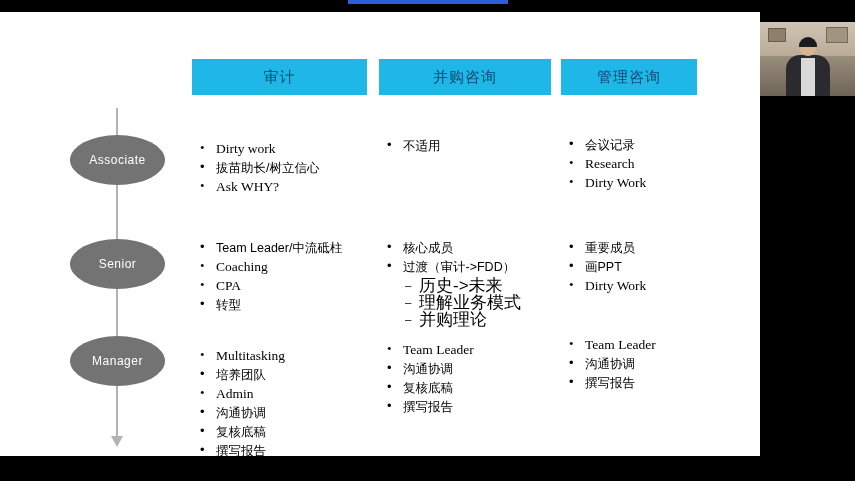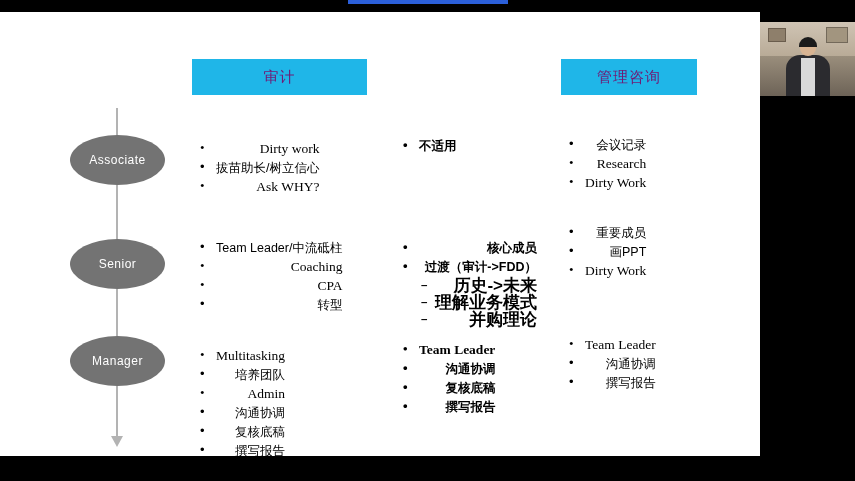--- a/index.html
+++ b/index.html
@@ -69,21 +69,21 @@
     position:absolute; left:41px; top:36px; width:14px; height:38px;
     background:#d9d9d9;
   }
 
   
   .hdr {
     position: absolute;
     height: 36px;
     background: #1FB6E8;
     display: flex; align-items: center; justify-content: center;
-    color: #701a75;
+    color: #0c4a6e;
     font-size: 15px;
     letter-spacing: 1px;
   }
   #hdr0 { left: 192px; top: 47px; width: 175px; }
   #hdr1 { left: 379px; top: 47px; width: 172px; }
   #hdr2 { left: 561px; top: 47px; width: 136px; }
 
   
   #axis {
     position: absolute;
@@ -110,21 +110,21 @@
     display: flex; align-items: center; justify-content: center;
     color: #ffffff;
     font-size: 12px;
     letter-spacing: 0.5px;
   }
   #lvl0 { top: 123px; }
   #lvl1 { top: 227px; }
   #lvl2 { top: 324px; justify-content: center; }
 
   
-  .col { position: absolute; text-align: right; }
+  .col { position: absolute; }
   .bul {
     position: relative;
     padding-left: 18px;
     color: #000;
     font-size: 12.5px;
     line-height: 18px;
     margin-bottom: 1px;
     white-space: nowrap;
   }
   .bul::before {
@@ -146,39 +146,42 @@
     content: "\2013";
     position: absolute;
     left: 20px; top: 0px;
     font-size: 11.5px;
     color: #000;
   }
   .latin { font-family: "Liberation Serif", serif; font-size: 13.5px; }
 
   
   .c0 { left: 198px; }
-  .c1 { left: 401px; font-weight: bold; }
+  .c1 { left: 385px; }
   .c2 { left: 567px; }
 
   .r0 { top: 128px; }
   .r1 { top: 227px; }
   .r2 { top: 335px; }
 </style>
 </head>
 <body>
 
 <div id="stage">
 
   <div id="topbar"></div>
 
   <div id="slide">
 
     <div class="hdr" id="hdr0">
       <span>审计</span>
     </div>
+    <div class="hdr" id="hdr1">
+      <span>并购咨询</span>
+    </div>
     <div class="hdr" id="hdr2">
       <span>管理咨询</span>
     </div>
 
     <div id="axis"></div>
     <div id="axis-head"></div>
 
     <div class="lvl" id="lvl0">
       <span>Associate</span>
     </div>
@@ -213,21 +216,21 @@
     </div>
 
     <div class="col c1" style="top:227px">
       <div class="bul">核心成员</div>
       <div class="bul">过渡（审计-&gt;FDD）</div>
       <div class="sub">历史-&gt;未来</div>
       <div class="sub">理解业务模式</div>
       <div class="sub">并购理论</div>
     </div>
 
-    <div class="col c2" style="top:212px">
+    <div class="col c2" style="top:227px">
       <div class="bul">重要成员</div>
       <div class="bul">画PPT</div>
       <div class="bul latin">Dirty Work</div>
     </div>
 
     <div class="col c0 r2">
       <div class="bul latin">Multitasking</div>
       <div class="bul">培养团队</div>
       <div class="bul latin">Admin</div>
       <div class="bul">沟通协调</div>

